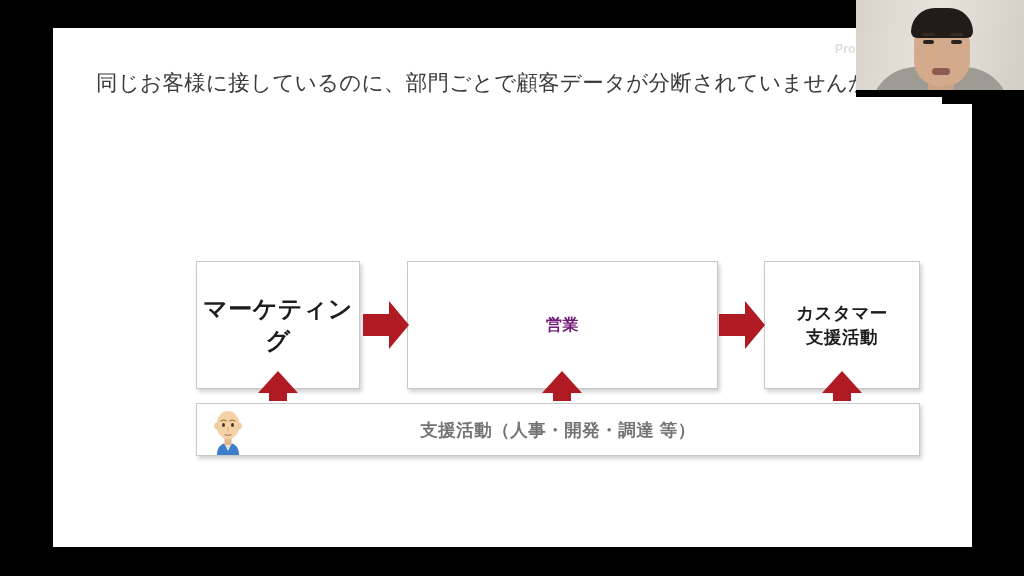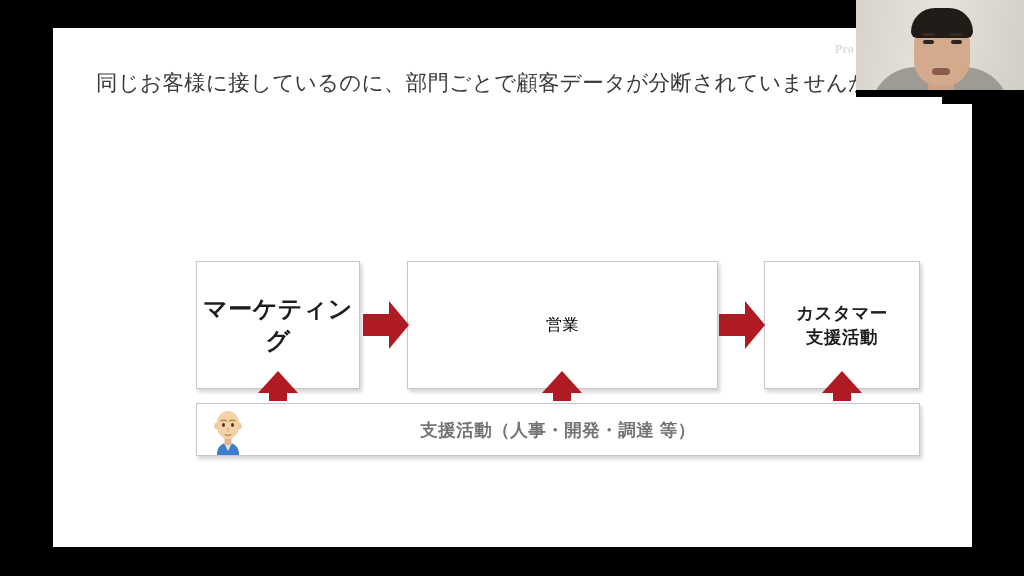--- a/index.html
+++ b/index.html
@@ -49,21 +49,20 @@
 
   
   #watermark {
     position: absolute;
     left: 782px;
     top: 14px;
     font-size: 12px;
     font-weight: bold;
     color: #dedede;
     letter-spacing: .2px;
-    font-family: Liberation Serif, serif;
   }
 
   
   #diagram {
     position: absolute;
     left: 88px;
     top: 203px;
     width: 728px;
     height: 210px;
   }
@@ -85,23 +84,23 @@
     left: 55px;  top: 30px;
     width: 164px; height: 128px;
     font-size: 24px;
     font-weight: bold;
     letter-spacing: .5px;
   }
   #box-sales {
     left: 266px; top: 30px;
     width: 311px; height: 128px;
     font-size: 16px;
-    font-weight: 400;
+    font-weight: 700;
     letter-spacing: .5px;
-    color: #000000;
+    color: #701a75;
     justify-content: center;
   }
   #box-cs {
     left: 623px; top: 30px;
     width: 156px; height: 128px;
     font-size: 17.5px;
     font-weight: bold;
     letter-spacing: .5px;
     line-height: 24px;
   }

